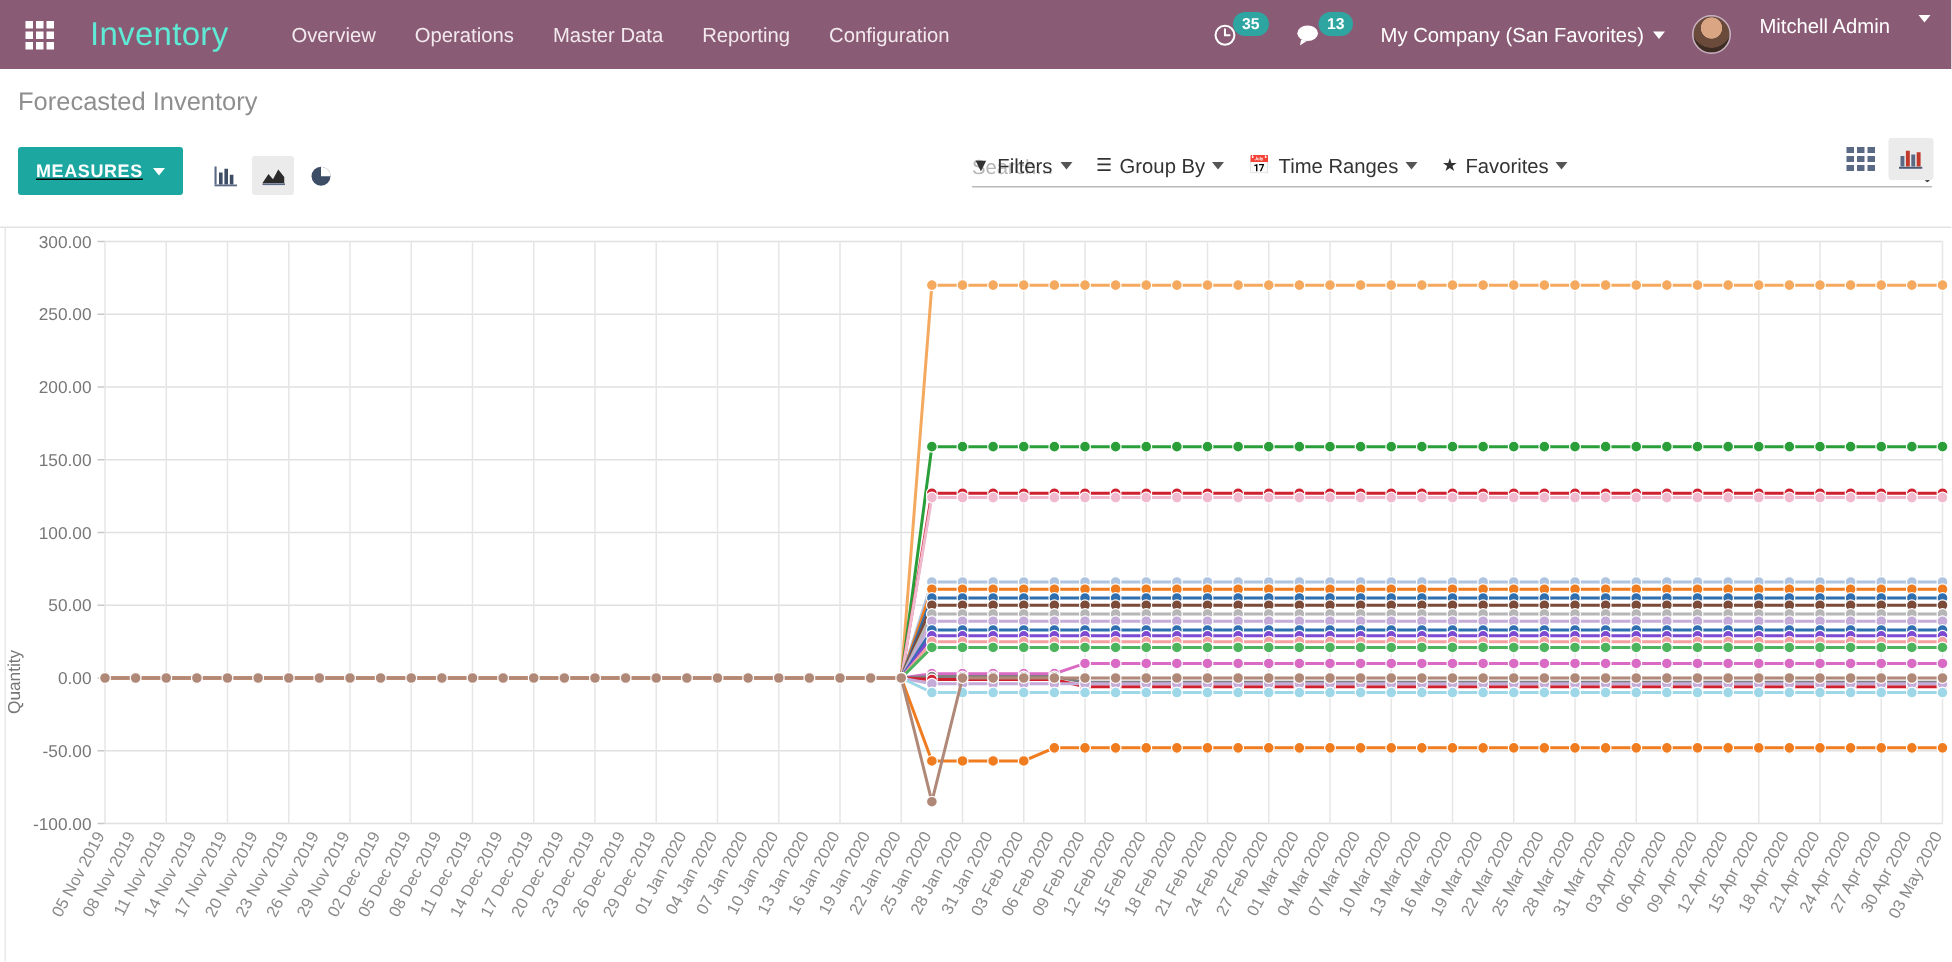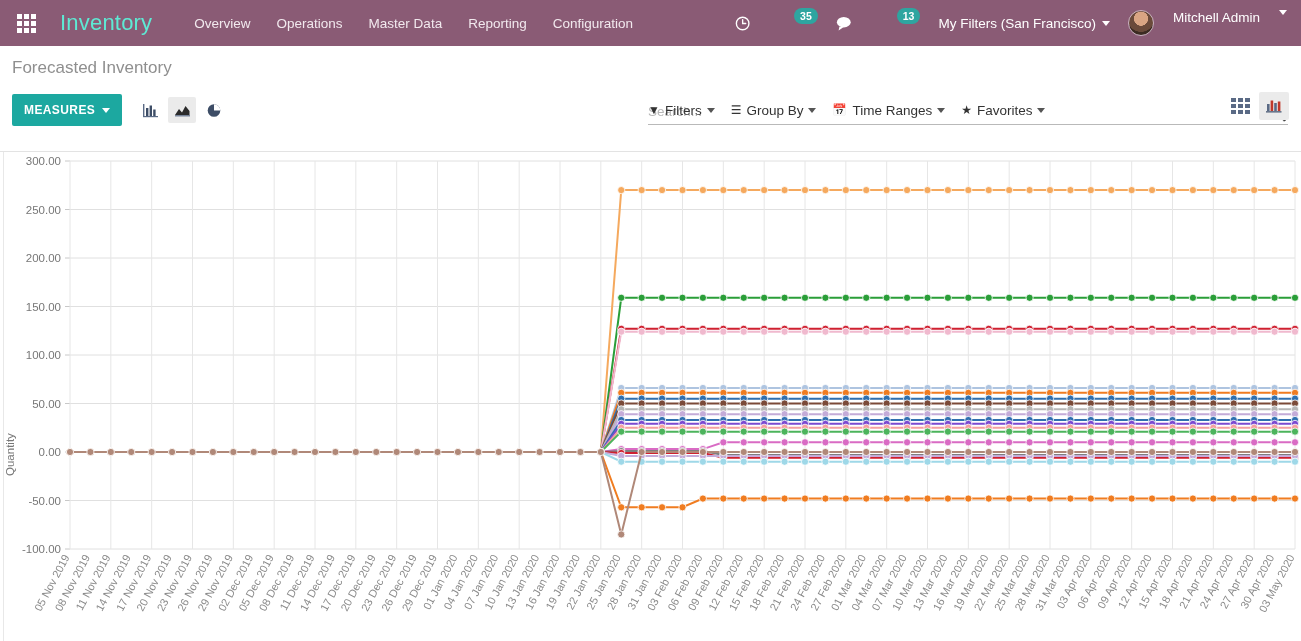--- a/index.html
+++ b/index.html
@@ -32,21 +32,21 @@
     margin-left: 8px; margin-right: 42px; letter-spacing: .2px;
     white-space: nowrap;
   }
   .menu-items { display: flex; align-items: center; gap: 26px; }
   .menu-items .mi {
     font-size: 13.5px; color: #f2e9ee; cursor: pointer; white-space: nowrap; text-align: right;
   }
   .nav-right {
     margin-left: auto; display: flex; align-items: center; gap: 18px;
   }
-  .sysicon { position: relative; display: flex; align-items: center; cursor: pointer; gap: 46px; }
+  .sysicon { position: relative; display: flex; align-items: center; cursor: pointer; }
   .sysicon svg { display: block; }
   .badge {
     background: #2EA5A0; color: #fff; font-size: 10.5px; font-weight: bold;
     border-radius: 9px; padding: 1px 6px; margin-left: -4px; line-height: 14px;
     position: relative; top: -7px;
   }
   .company { font-size: 13.5px; color: #fff; display: flex; align-items: center; gap: 6px; cursor: pointer; white-space: nowrap; }
   .caret { width: 0; height: 0; border-left: 4px solid transparent; border-right: 4px solid transparent; border-top: 5px solid #fff; display: inline-block; }
   .caret-dark { border-top-color: #555; }
   .user { display: flex; gap: 19px; cursor: pointer; }
@@ -75,21 +75,21 @@
     padding-bottom: 3px;
   }
   .searchbox input {
     flex: 1; border: none; outline: none; font-size: 13.5px;
     color: #444; font-family: "Liberation Sans", sans-serif; background: transparent;
   }
   .searchbox input::placeholder { color: #b6b6b6; }
   .search-icon { color: #333; font-size: 17px; line-height: 1; }
 
   .cp-row2 {
-    display: flex; align-items: center; height: 40px; position: relative;
+    display: flex; align-items: flex-end; height: 40px; position: relative; text-decoration: underline;
   }
   .measures-btn {
     background: #1CA8A0; color: #fff; border: none;
     font-size: 12px; font-weight: bold; letter-spacing: .4px;
     padding: 9px 12px; display: flex; align-items: center; gap: 7px;
     cursor: pointer; border-radius: 2px;
   }
   .measures-btn .caret { border-top-color: #fff; }
   .chart-type-group { display: flex; align-items: center; gap: 4px; margin-left: 14px; }
   .ct-btn {
@@ -167,21 +167,21 @@
       <span class="badge">35</span>
     </div>
     <div class="sysicon">
       <svg width="19" height="17" viewBox="0 0 22 18">
         <ellipse cx="9" cy="7.5" rx="8" ry="6" fill="#fff"></ellipse>
         <path d="M4 12.5 L3 17 L8.6 13.2 Z" fill="#fff"></path>
       </svg>
       <span class="badge">13</span>
     </div>
     <div class="company">
-      <span>My Filters (San Francisco)</span>
+      <span>My Company (San Favorites)</span>
       <span class="caret"></span>
     </div>
     <div class="user">
       <div class="avatar"></div>
       <span>Mitchell Admin</span>
       <span class="caret"></span>
     </div>
   </div>
 </div>
 

